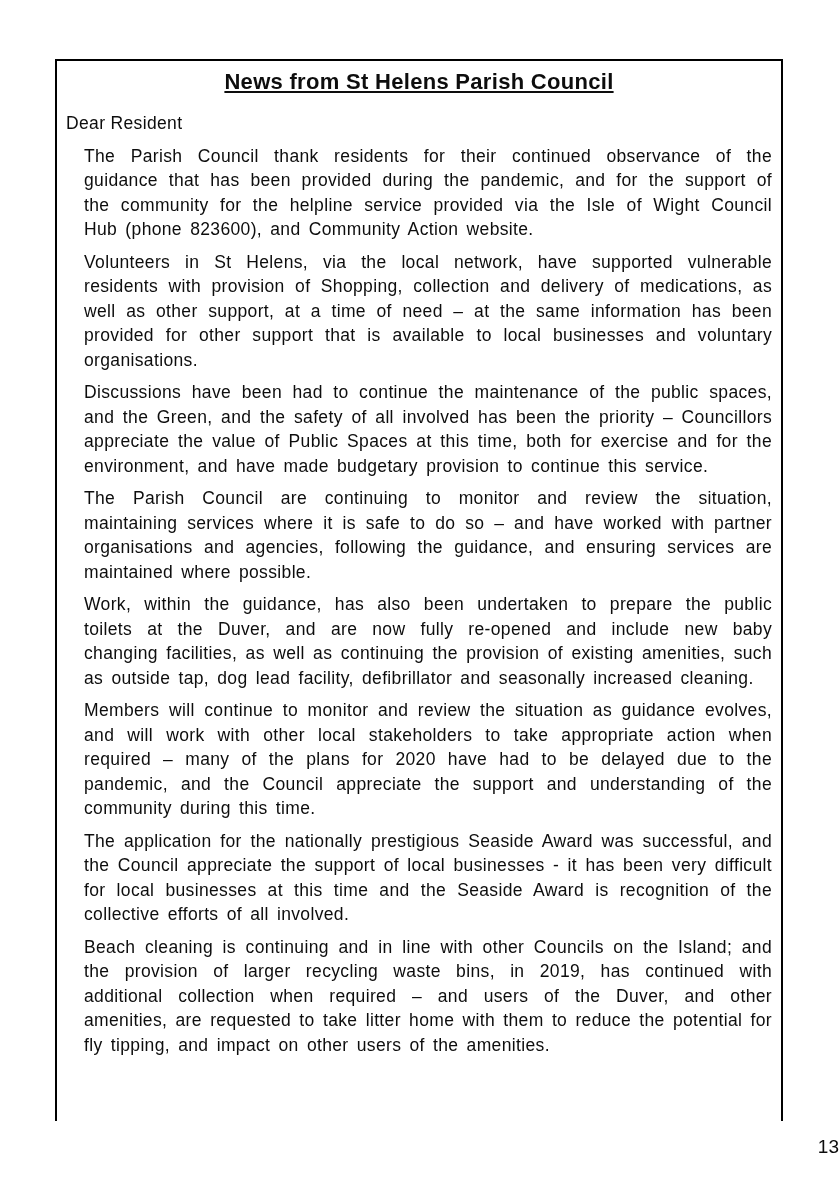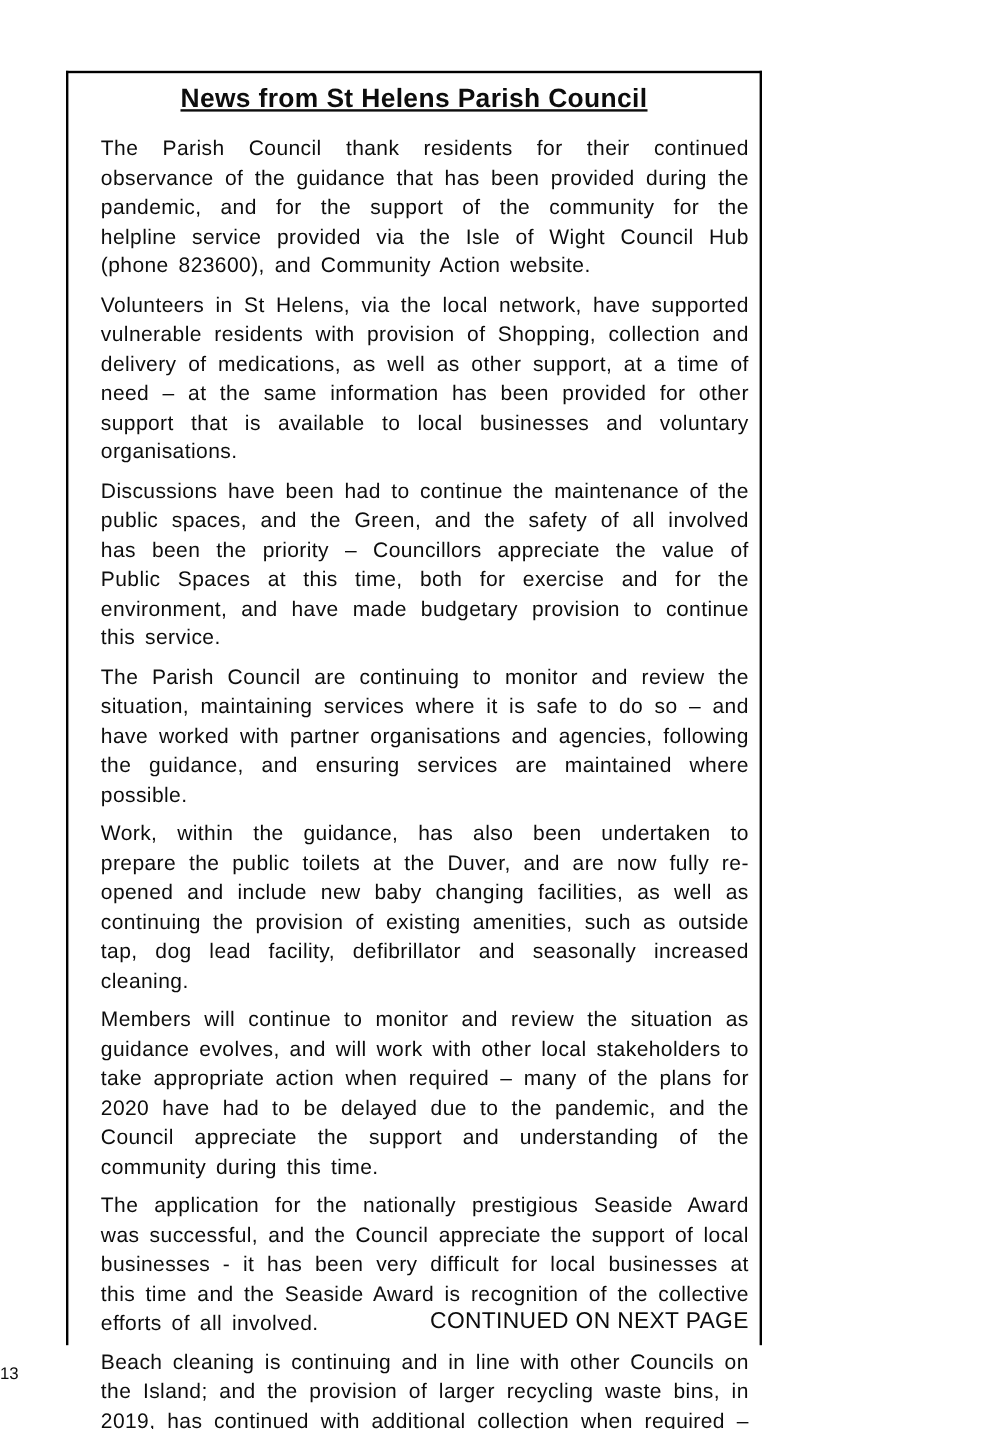--- a/index.html
+++ b/index.html
@@ -12,21 +12,21 @@
     background: #ffffff;
     font-family: "Liberation Sans", "DejaVu Sans", sans-serif;
     color: #0d0d0d;
     position: relative;
     overflow: hidden;
   }
   .frame {
     position: absolute;
     left: 55px;
     top: 59px;
-    width: 580px;
+    width: 728px;
     height: 1062px;
     border: 2px solid #000000;
     border-bottom: none;
     box-sizing: border-box;
     padding: 6px 9px 0 9px;
   }
   .title {
     text-align: center;
     font-size: 22px;
     font-weight: bold;
@@ -54,36 +54,36 @@
     bottom: 8px;
     font-size: 19px;
     letter-spacing: 0.3px;
     white-space: nowrap;
   }
   .page-number {
     position: absolute;
     left: 0;
     top: 1136px;
     width: 839px;
-    text-align: left;
-    font-size: 14px;
+    text-align: right;
+    font-size: 19px;
   }
 </style>
 </head>
 <body>
 
 <div class="frame">
   <div class="title">News from St Helens Parish Council</div>
 
+  <div class="salutation">Dear Resident</div>
 
   <p class="body-par">The Parish Council thank residents for their continued observance of the guidance that has been provided during the pandemic, and for the support of the community for the helpline service provided via the Isle of Wight Council Hub (phone 823600), and Community Action website.</p>
   <p class="body-par">Volunteers in St Helens, via the local network, have supported vulnerable residents with provision of Shopping, collection and delivery of medications, as well as other support, at a time of need – at the same information has been provided for other support that is available to local businesses and voluntary organisations.</p>
   <p class="body-par">Discussions have been had to continue the maintenance of the public spaces, and the Green, and the safety of all involved has been the priority – Councillors appreciate the value of Public Spaces at this time, both for exercise and for the environment, and have made budgetary provision to continue this service.</p>
   <p class="body-par">The Parish Council are continuing to monitor and review the situation, maintaining services where it is safe to do so – and have worked with partner organisations and agencies, following the guidance, and ensuring services are maintained where possible.</p>
   <p class="body-par">Work, within the guidance, has also been undertaken to prepare the public toilets at the Duver, and are now fully re-opened and include new baby changing facilities, as well as continuing the provision of existing amenities, such as outside tap, dog lead facility, defibrillator and seasonally increased cleaning.</p>
   <p class="body-par">Members will continue to monitor and review the situation as guidance evolves, and will work with other local stakeholders to take appropriate action when required – many of the plans for 2020 have had to be delayed due to the pandemic, and the Council appreciate the support and understanding of the community during this time.</p>
   <p class="body-par">The application for the nationally prestigious Seaside Award was successful, and the Council appreciate the support of local businesses - it has been very difficult for local businesses at this time and the Seaside Award is recognition of the collective efforts of all involved.</p>
   <p class="body-par">Beach cleaning is continuing and in line with other Councils on the Island; and the provision of larger recycling waste bins, in 2019, has continued with additional collection when required – and users of the Duver, and other amenities, are requested to take litter home with them to reduce the potential for fly tipping, and impact on other users of the amenities.</p>
 
-  <div class="continued">CONTINUED ON NEXT PAGE</div>
 </div>
 
 <div class="page-number">13</div>
 
 </body></html>

